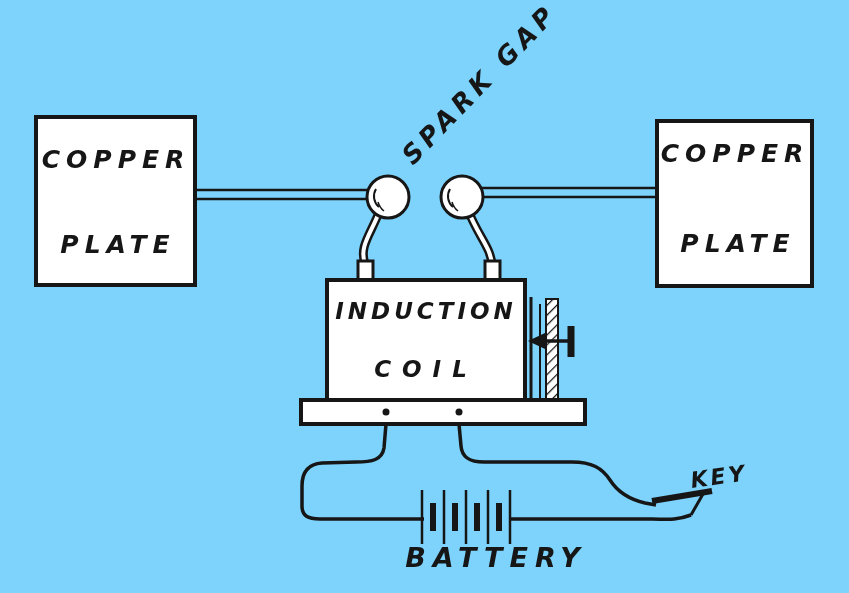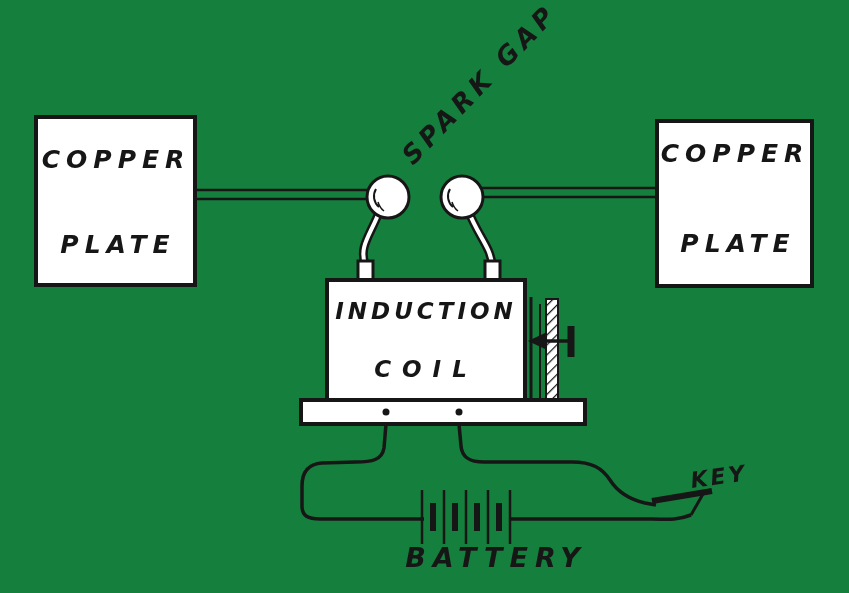--- a/index.html
+++ b/index.html
@@ -1,20 +1,20 @@
 <!DOCTYPE html>
 <html><head>
 <meta charset="utf-8">
 <style>
   html, body { margin: 0; padding: 0; background: #ffffff; }
   .stage {
     position: relative;
     width: 849px;
     height: 593px;
-    background: #15803d;
+    background: #7dd3fc;
     overflow: hidden;
     font-family: "DejaVu Sans", "Liberation Sans", sans-serif;
   }
   svg text {
     font-family: "DejaVu Sans", "Liberation Sans", sans-serif;
     font-style: italic;
     font-weight: 700;
     fill: #161616;
   }
   .lbl      { font-size: 26px; letter-spacing: 5px; }

